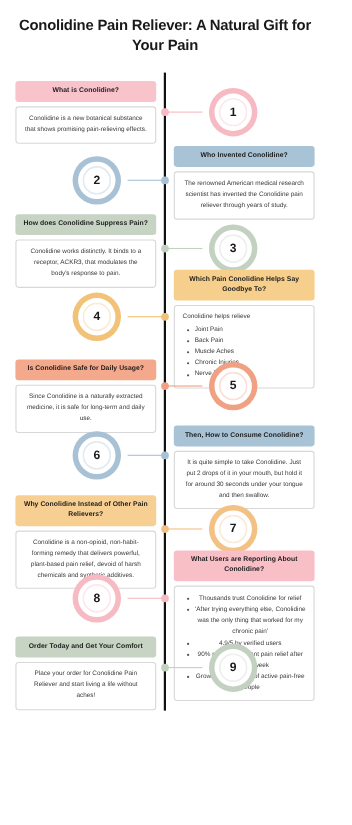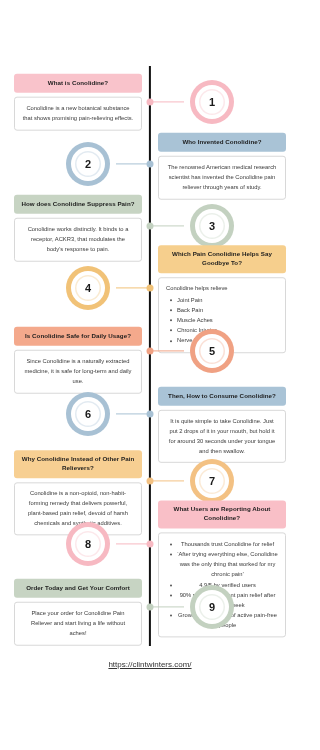--- a/index.html
+++ b/index.html
@@ -181,20 +181,21 @@
     font-size: 8px;
     color: #333333;
     text-decoration: underline;
   }
 </style>
 </head>
 <body>
 
 <div class="page">
 
+  <div class="title">Conolidine Pain Reliever: A Natural Gift for Your Pain</div>
 
   <div class="timeline-area">
     <div class="spine"></div>
     <div id="rows-host">
         <div class="row" style="top: 0px;">
           <div class="spine-dot" style="top: 36px; background: rgb(247, 185, 194);"></div>
           <div class="connector" style="top: 36px; background: rgb(247, 185, 194); left: 150px; width: 34px;"></div>
           <div class="circle-wrap" style="top: 36px; left: 190px;">
             <div class="circle-outer" style="background: rgb(247, 185, 194);">
               <div class="circle-mid">
@@ -340,15 +341,14 @@
             </div>
           </div>
           <div class="block" style="top: 546px; left: 14px;">
             <div class="block-head" style="background: rgb(199, 212, 195);">Order Today and Get Your Comfort</div>
             <div class="block-body">Place your order for Conolidine Pain Reliever and start living a life without aches!</div>
           </div>
         </div>
       </div>
   </div>
 
-  <a class="footer-link" href="#">https://clintwinters.com/</a>
 
 </div>
 
 </body></html>

